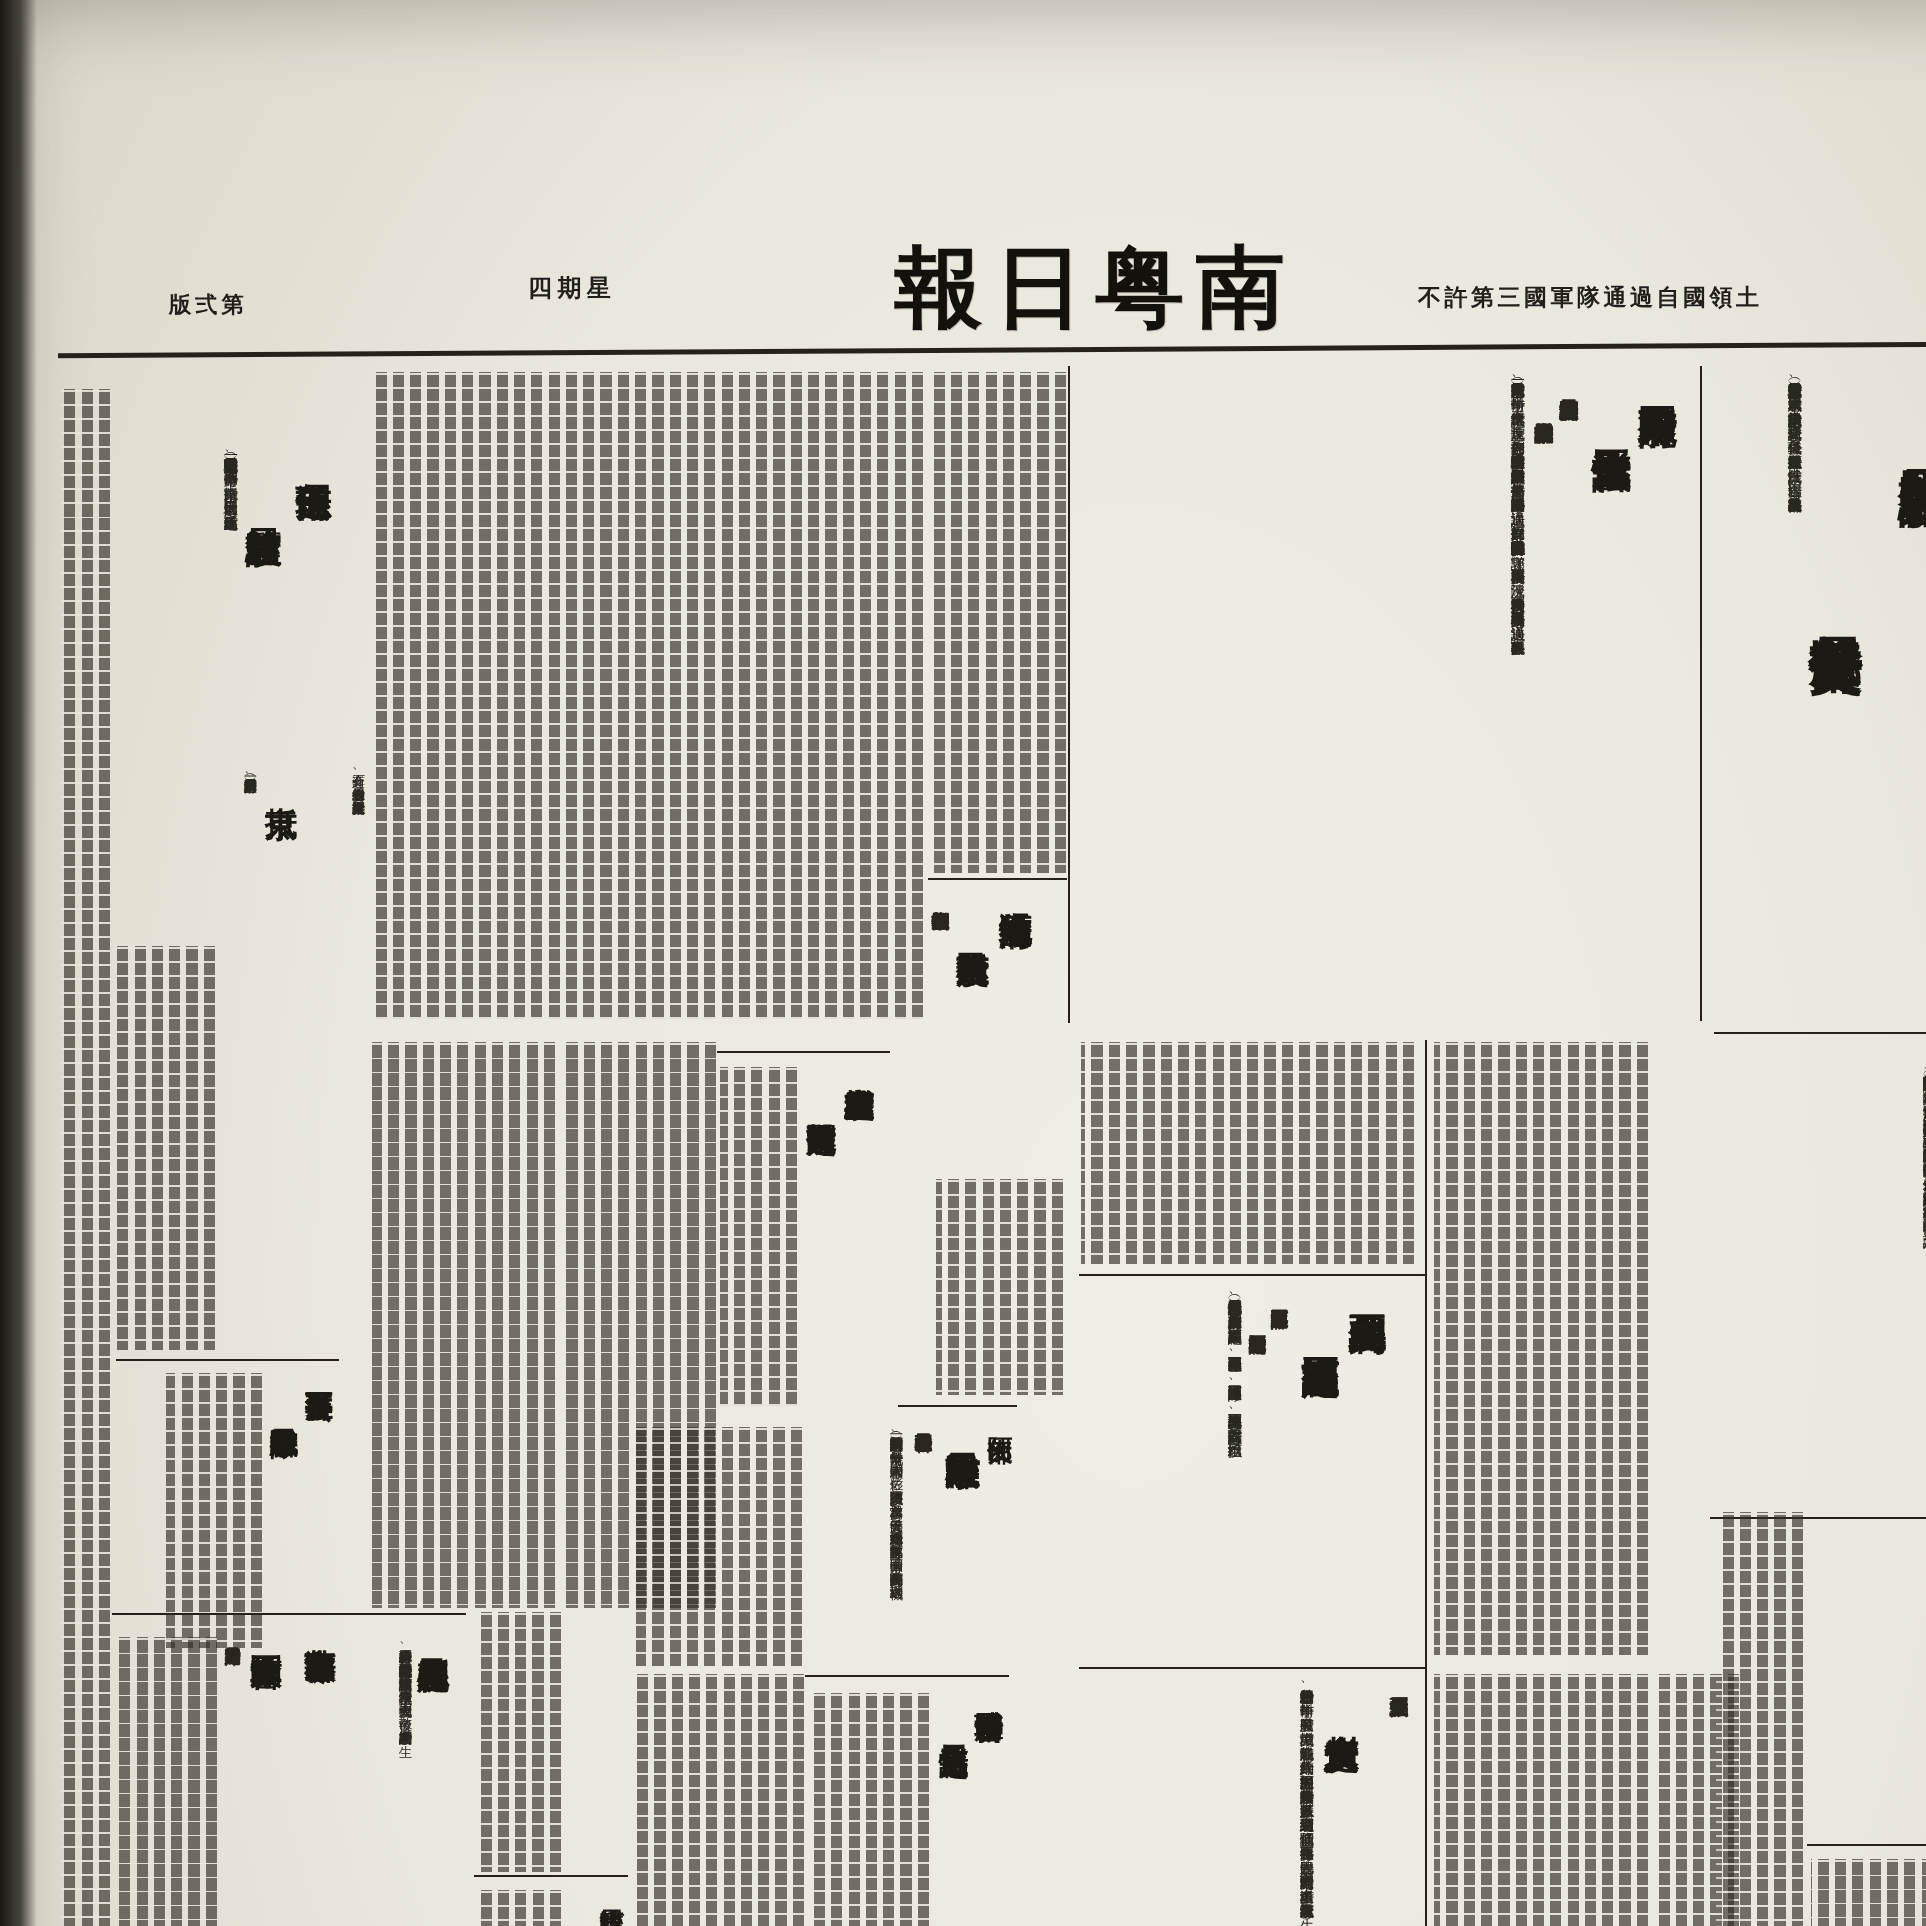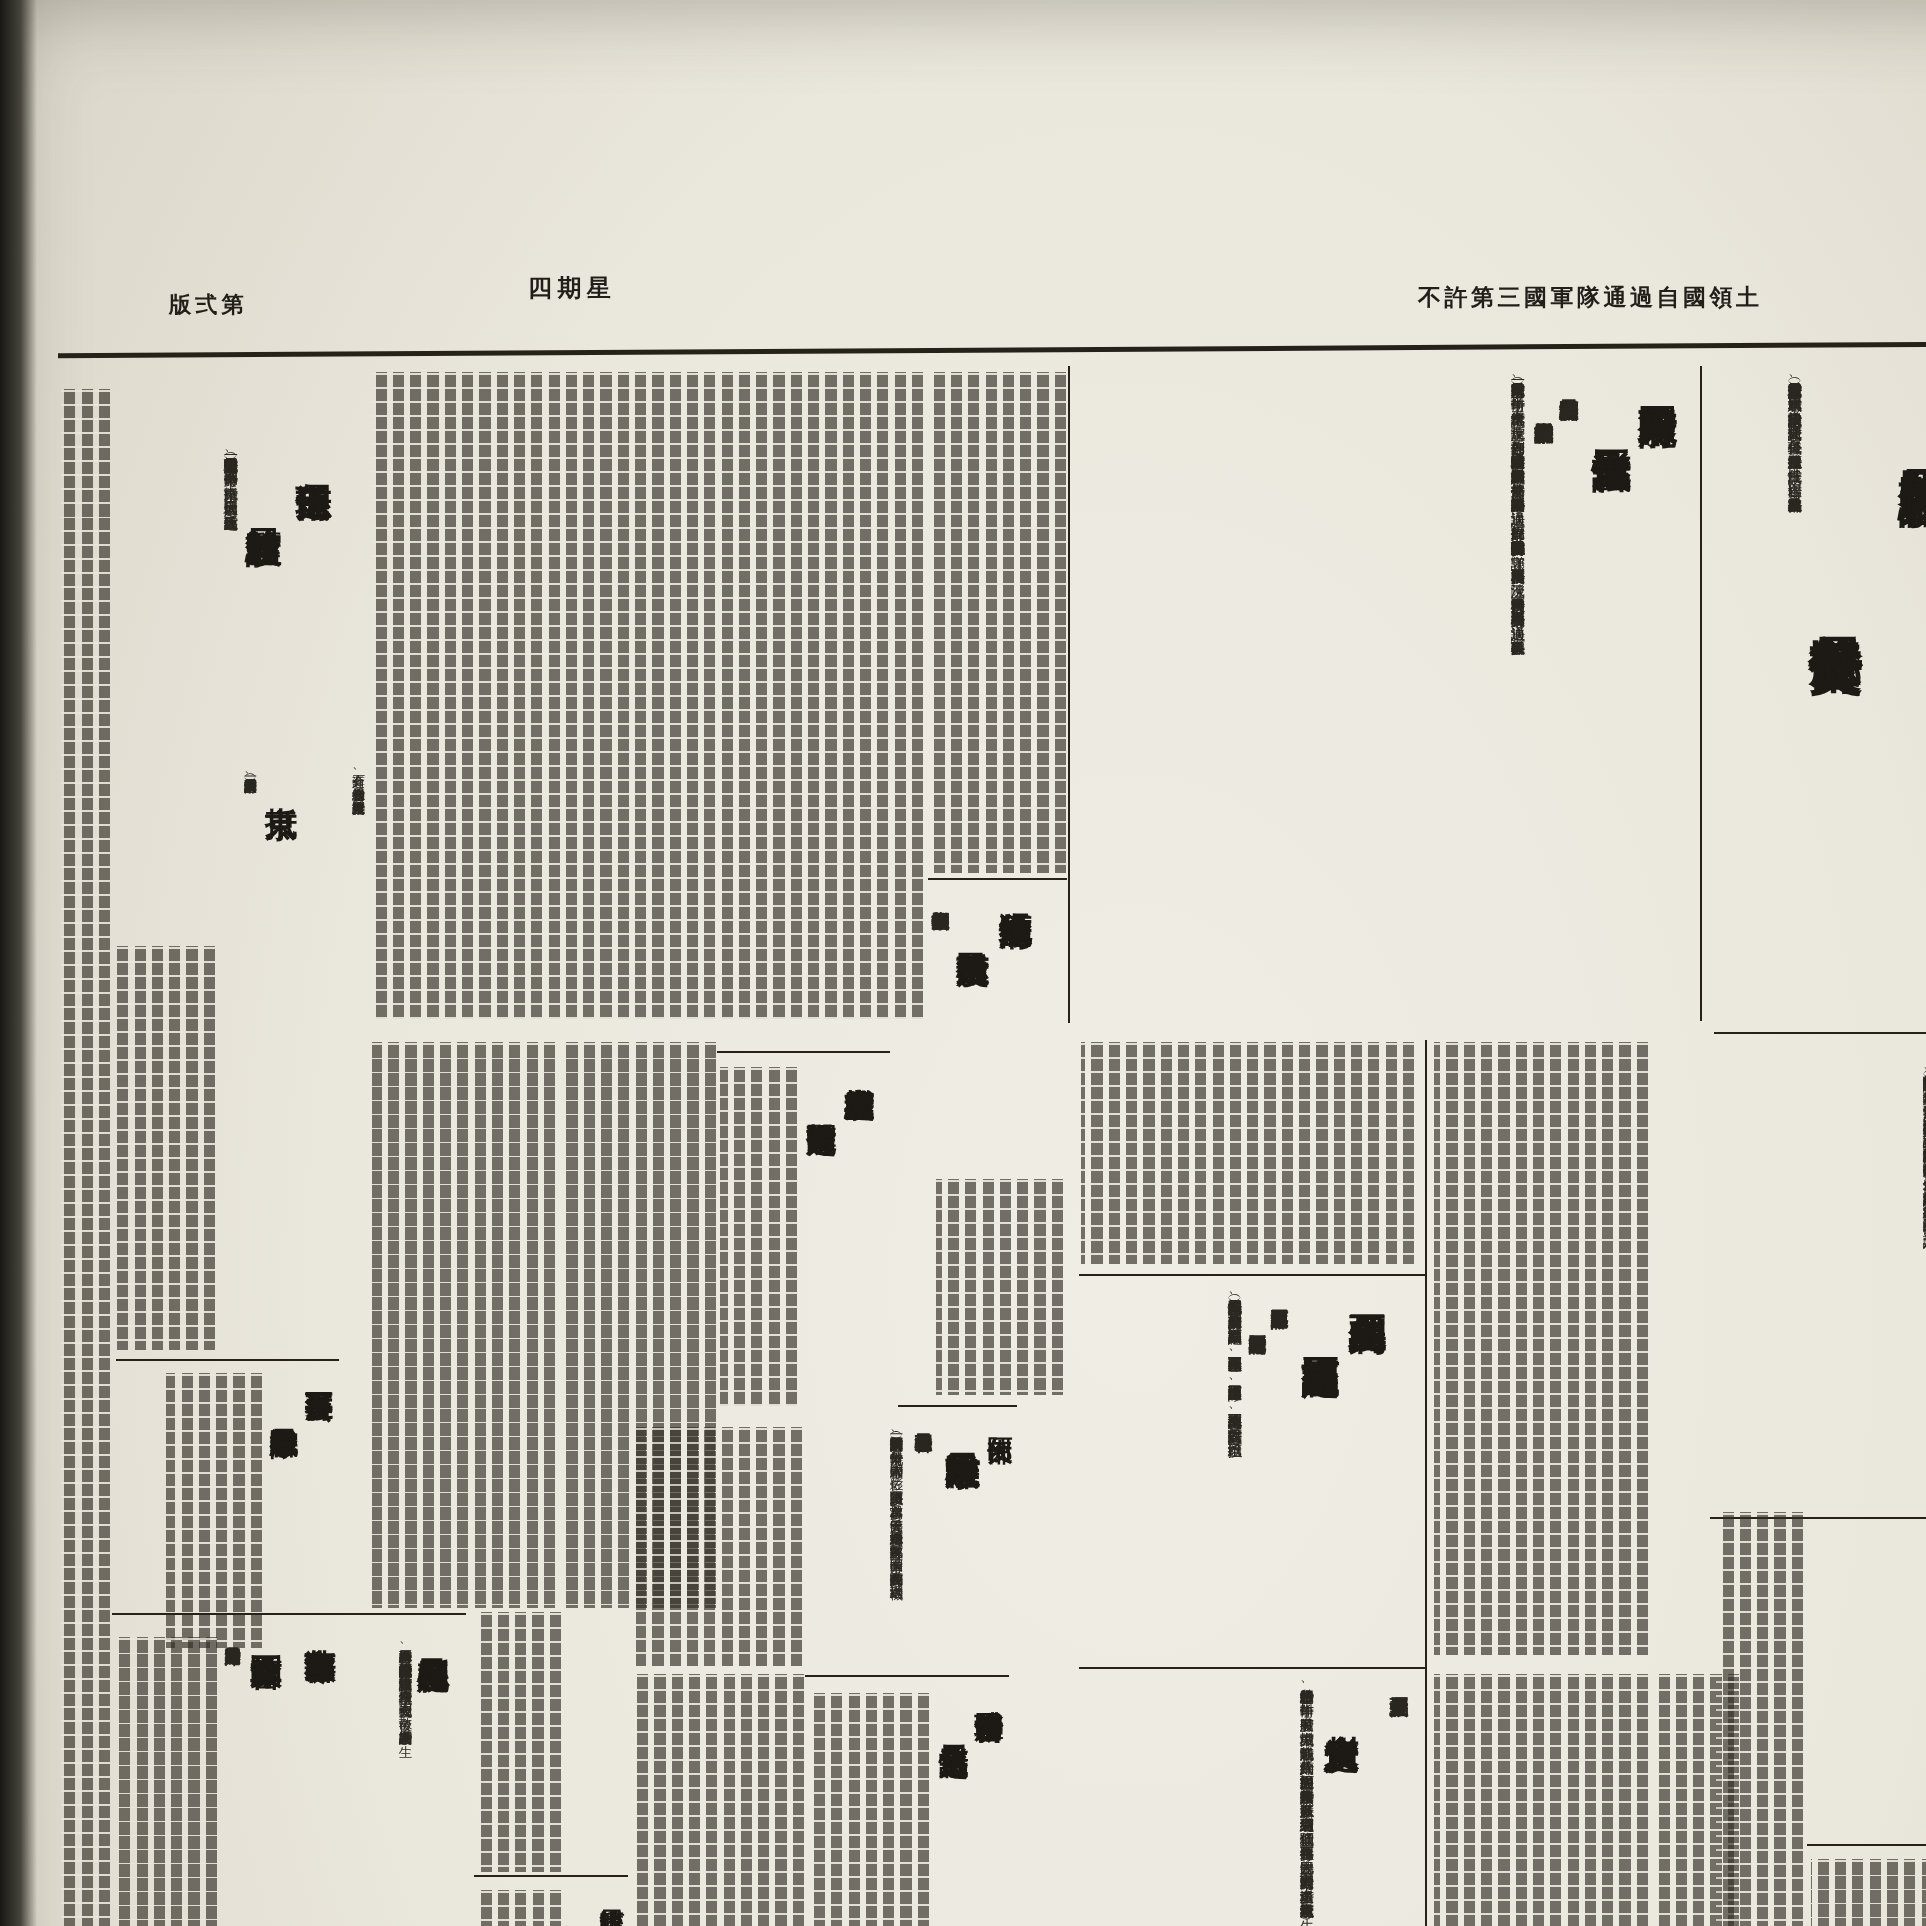--- a/index.html
+++ b/index.html
@@ -24,20 +24,21 @@
 </style>
 </head>
 <body>
 
 <div id="page">
 
   <div class="abs band" style="left:0;top:0;width:37px;height:3049px;"></div>
 
   <div class="abs" style="left:169px;top:290px;font-size:22.3px;font-weight:700;letter-spacing:3.9px;">版弍第</div>
   <div class="abs" style="left:528px;top:272px;font-size:24px;font-weight:700;letter-spacing:5.4px;">四期星</div>
+  <div class="abs masthead" style="left:894px;top:228px;font-size:89px;letter-spacing:11.6px;">報日粤南</div>
   <div class="abs" style="left:1418px;top:282px;font-size:23px;font-weight:700;letter-spacing:3.5px;">不許第三國軍隊通過自國領土</div>
   <div class="abs hr" style="left:58px;top:347px;width:2065px;height:4.6px;transform:rotate(-0.35deg);"></div>
 
   <div class="abs hl" style="left:1984px;top:368px;font-size:37px;">日政府同意</div>
   <div class="abs hl" style="left:1899px;top:428px;font-size:54px;">褚民誼任駐日大使</div>
   <div class="abs hl" style="left:1809px;top:593px;font-size:54px;">徐良將任外交部長</div>
   <div class="abs body-v" style="left:1707px;top:372px;width:96px;height:636px;">（南京十日電）國府首任駐日大使褚民誼氏就任、十日日本已正式表示同意、故於中央政治委員會議後、即便見諸正式任命、至後任外長職、原擬以司法行政部長繼任、惟該氏就任、場合困難、或將以外部政務次長徐良氏昇格云、</div>
   <div class="abs vr" style="left:1700px;top:366px;height:655px;"></div>
 
   <div class="abs hl" style="left:1638px;top:376px;font-size:39px;">國民政府行政院舉行</div>

